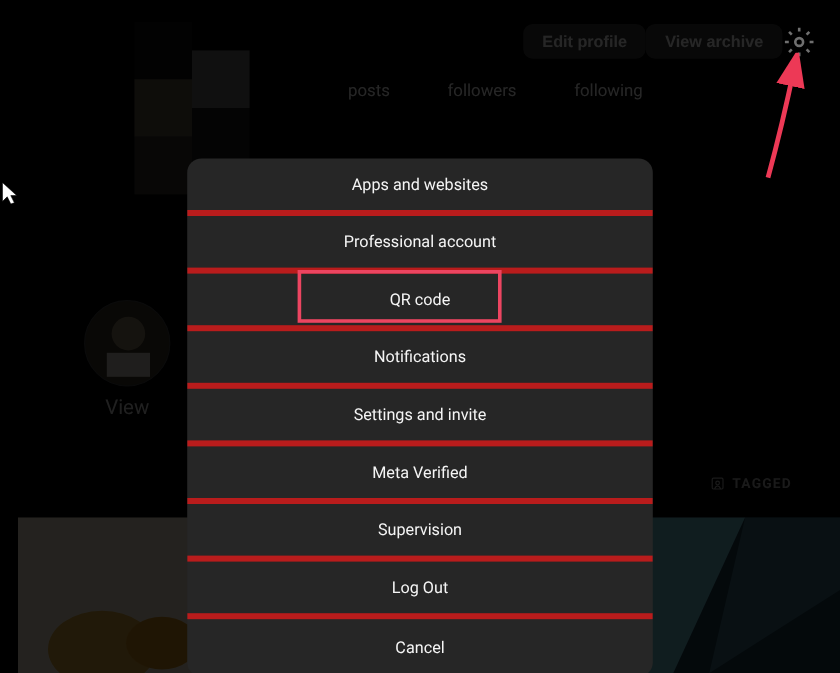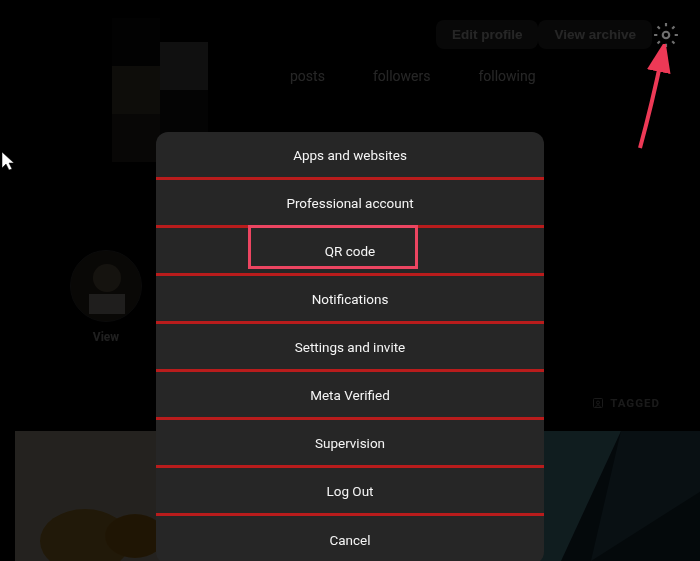--- a/index.html
+++ b/index.html
@@ -6,29 +6,29 @@
     body { background: #000; font-family: -apple-system, BlinkMacSystemFont, "Segoe UI", Roboto, Helvetica, Arial, sans-serif; color: #f5f5f5; width: 700px; height: 561px; overflow: hidden; position: relative; }
     .bg { position: absolute; inset: 0; }
     .dim { filter: brightness(0.35); }
     .header { position: absolute; top: 20px; right: 20px; display: flex; align-items: center; gap: 0; }
     .pill-btn { background: #363636; border: none; color: #f5f5f5; padding: 7px 16px; border-radius: 8px; font-size: 13.5px; font-weight: 600; cursor: pointer; }
     .gear-btn { background: none; border: none; width: 28px; height: 28px; cursor: pointer; display: flex; align-items: center; justify-content: center; }
     .stats { position: absolute; top: 68px; left: 290px; display: flex; gap: 48px; justify-content: flex-end; }
     .stat { font-size: 14px; color: #f5f5f5; }
     .highlight { position: absolute; top: 250px; left: 70px; text-align: center; }
     .highlight-circle { width: 72px; height: 72px; border-radius: 50%; background: #333 center/cover; border: 1px solid #444; overflow: hidden; display: flex; align-items: center; justify-content: center; }
-    .highlight-label { font-size: 12px; color: #ccc; margin-top: 8px; font-weight: 700; }
+    .highlight-label { font-size: 17px; color: #ccc; margin-top: 8px; font-weight: 400; }
     .tabs { position: absolute; top: 396px; left: 0; right: 0; display: flex; justify-content: flex-end; padding-right: 40px; gap: 50px; font-size: 11.5px; letter-spacing: 1px; color: #a8a8a8; }
     .tab { display: flex; align-items: center; gap: 6px; cursor: pointer; font-weight: 700; }
     .posts { position: absolute; bottom: 0; left: 15px; right: 0; display: flex; gap: 3px; }
     .post { width: 170px; height: 130px; background: #222; position: relative; overflow: hidden; }
     .post-reel-icon { position: absolute; top: 8px; right: 8px; }
     .modal-backdrop { position: absolute; inset: 0; background: rgba(0,0,0,0.55); }
     .modal { position: absolute; top: 132px; left: 50%; transform: translateX(-50%); width: 388px; background: #262626; border-radius: 12px; overflow: hidden; }
-    .menu-item { height: 48px; display: flex; align-items: center; justify-content: center; color: #f5f5f5; font-size: 13.5px; border-bottom: 3px solid #b91c1c; cursor: pointer; }
+    .menu-item { height: 48px; display: flex; align-items: center; justify-content: center; color: #f5f5f5; font-size: 13.5px; border-bottom: 5px solid #b91c1c; cursor: pointer; }
     .menu-item:last-child { border-bottom: none; }
     .qr-highlight { position: absolute; left: 248px; top: 225px; width: 170px; height: 44px; border: 3px solid #ec4561; pointer-events: none; }
     .arrow { position: absolute; top: 44px; right: 18px; pointer-events: none; }
     .cursor { position: absolute; top: 152px; left: 2px; pointer-events: none; }
     .pix-area { position: absolute; top: 18px; left: 112px; width: 120px; height: 180px; }
     .pix { position: absolute; width: 48px; height: 48px; }
     .photo-text { position:absolute; top:6px; left:8px; background:#fff; color:#000; font-size:15px; font-weight:700; font-family: Georgia, serif; padding:2px 2px; line-height:1.1; }
   </style>
 </head>
 <body>

